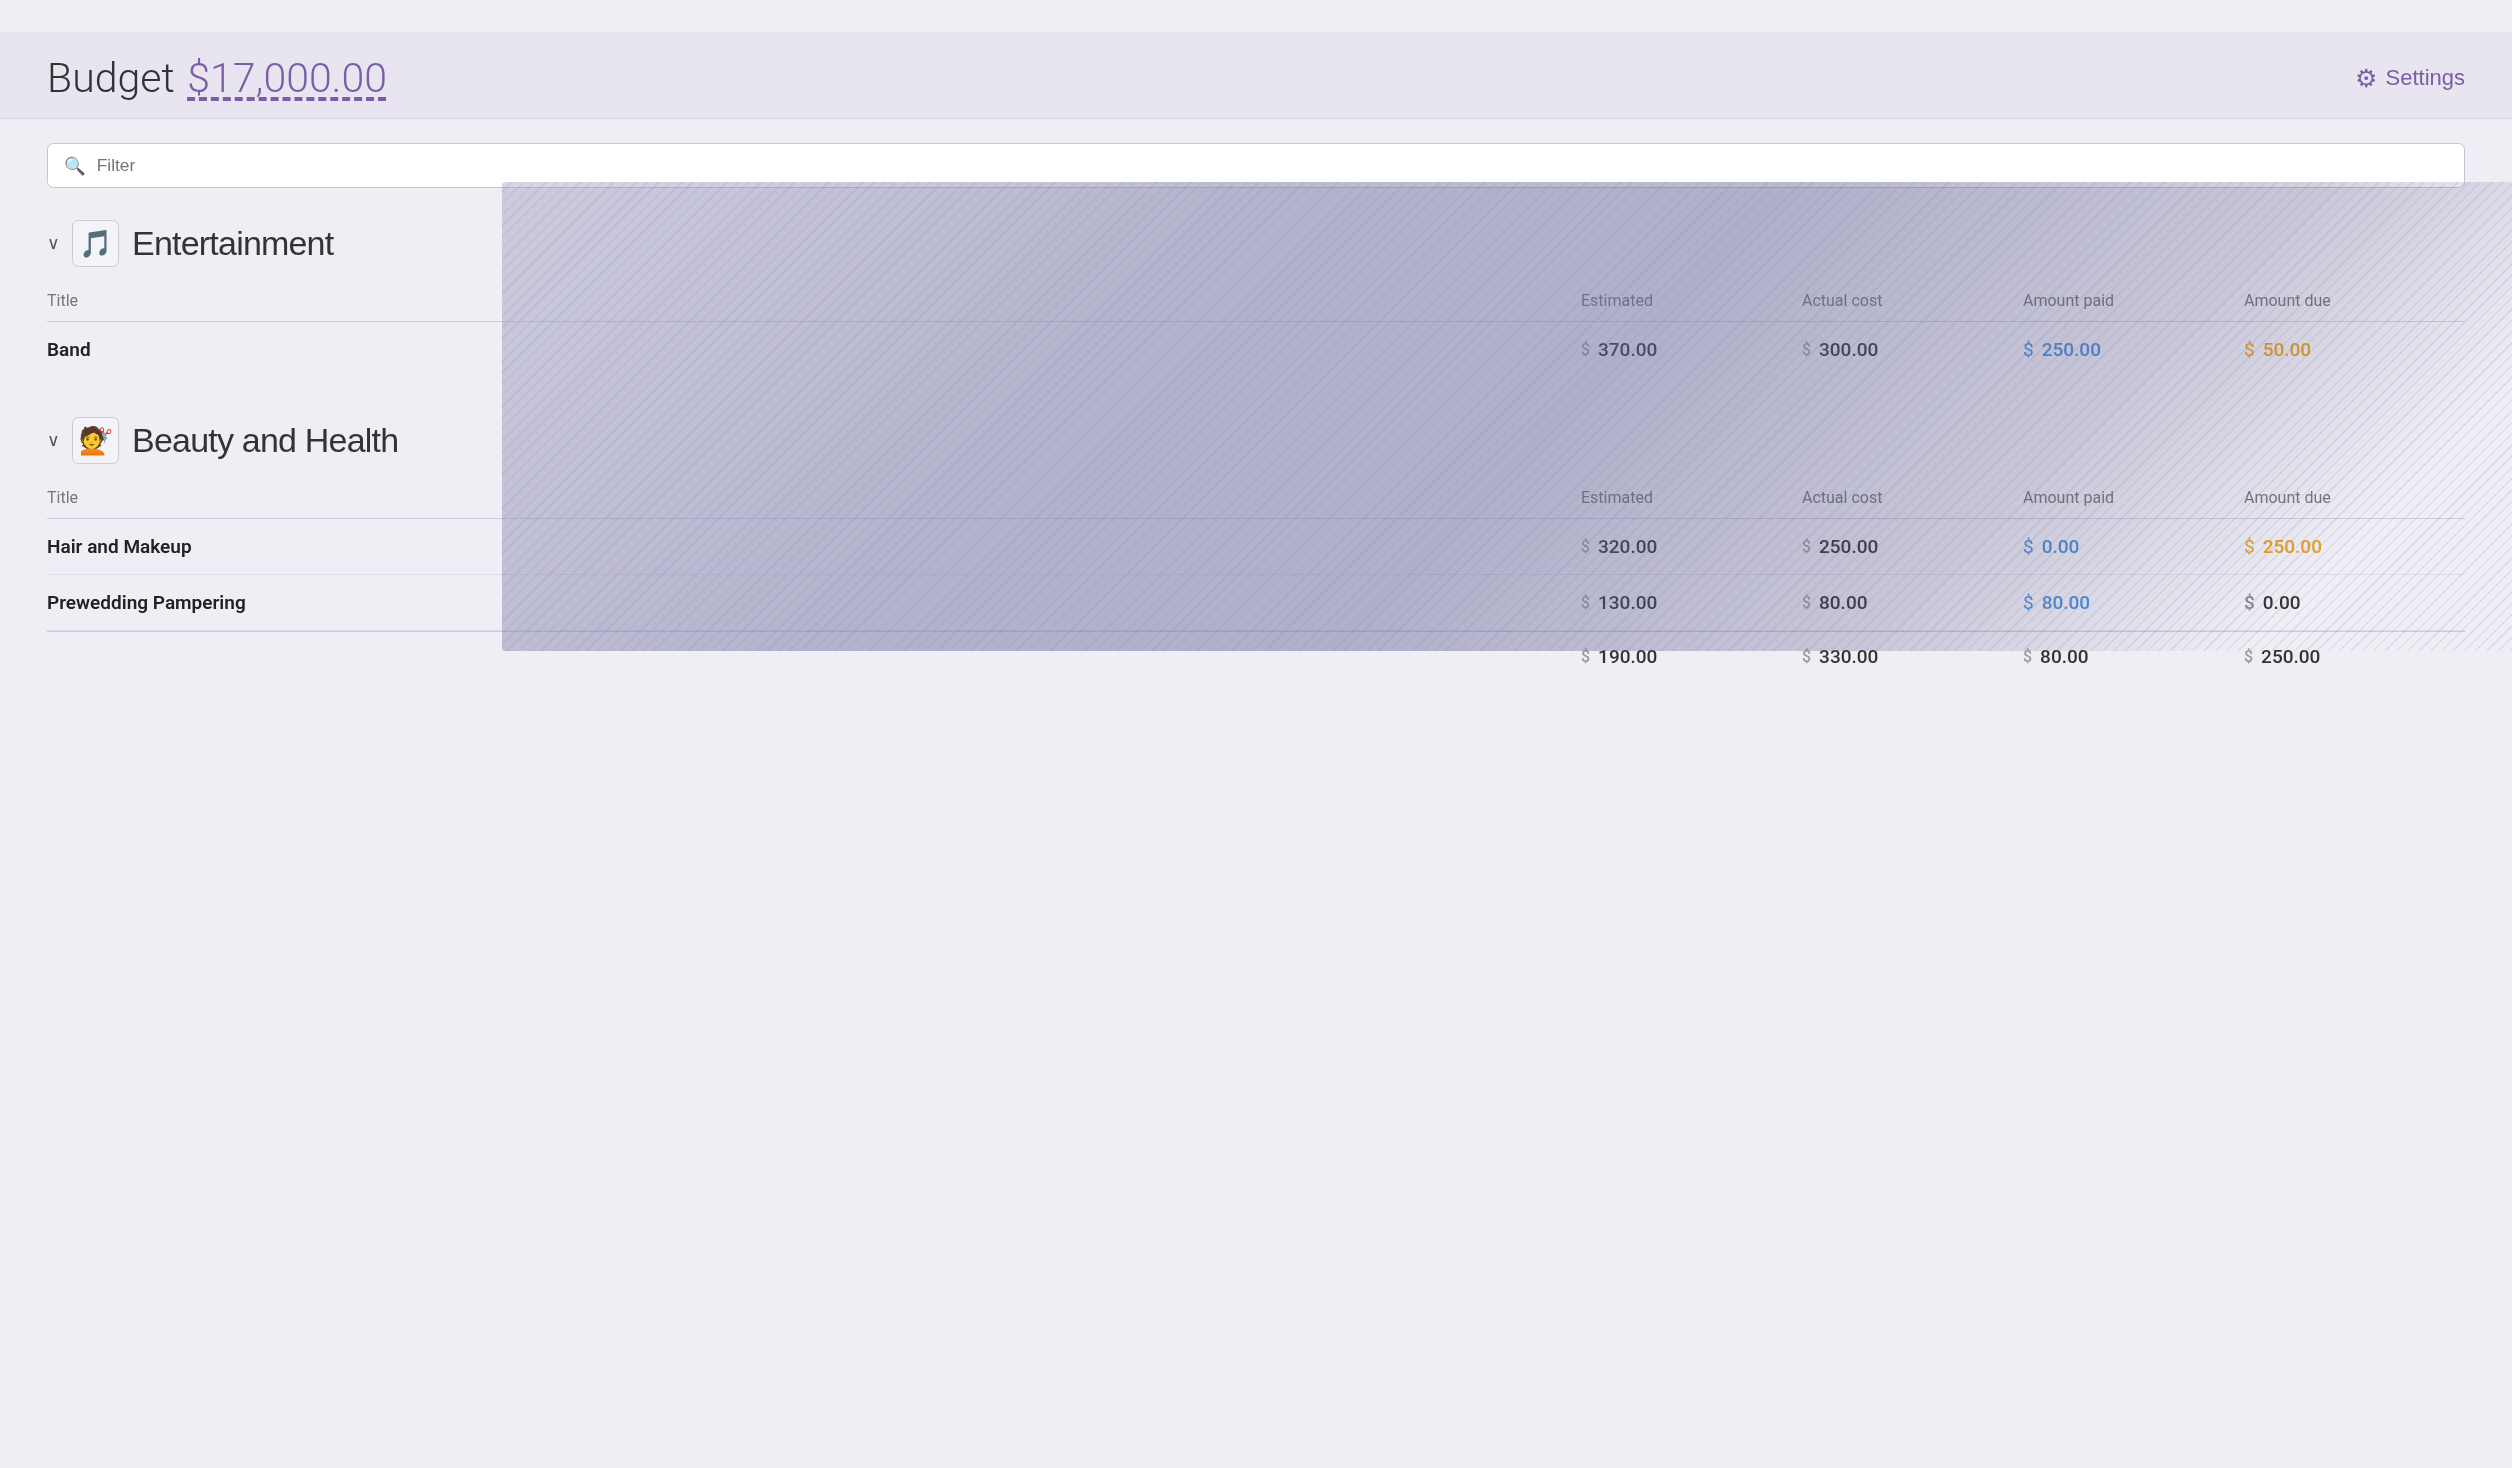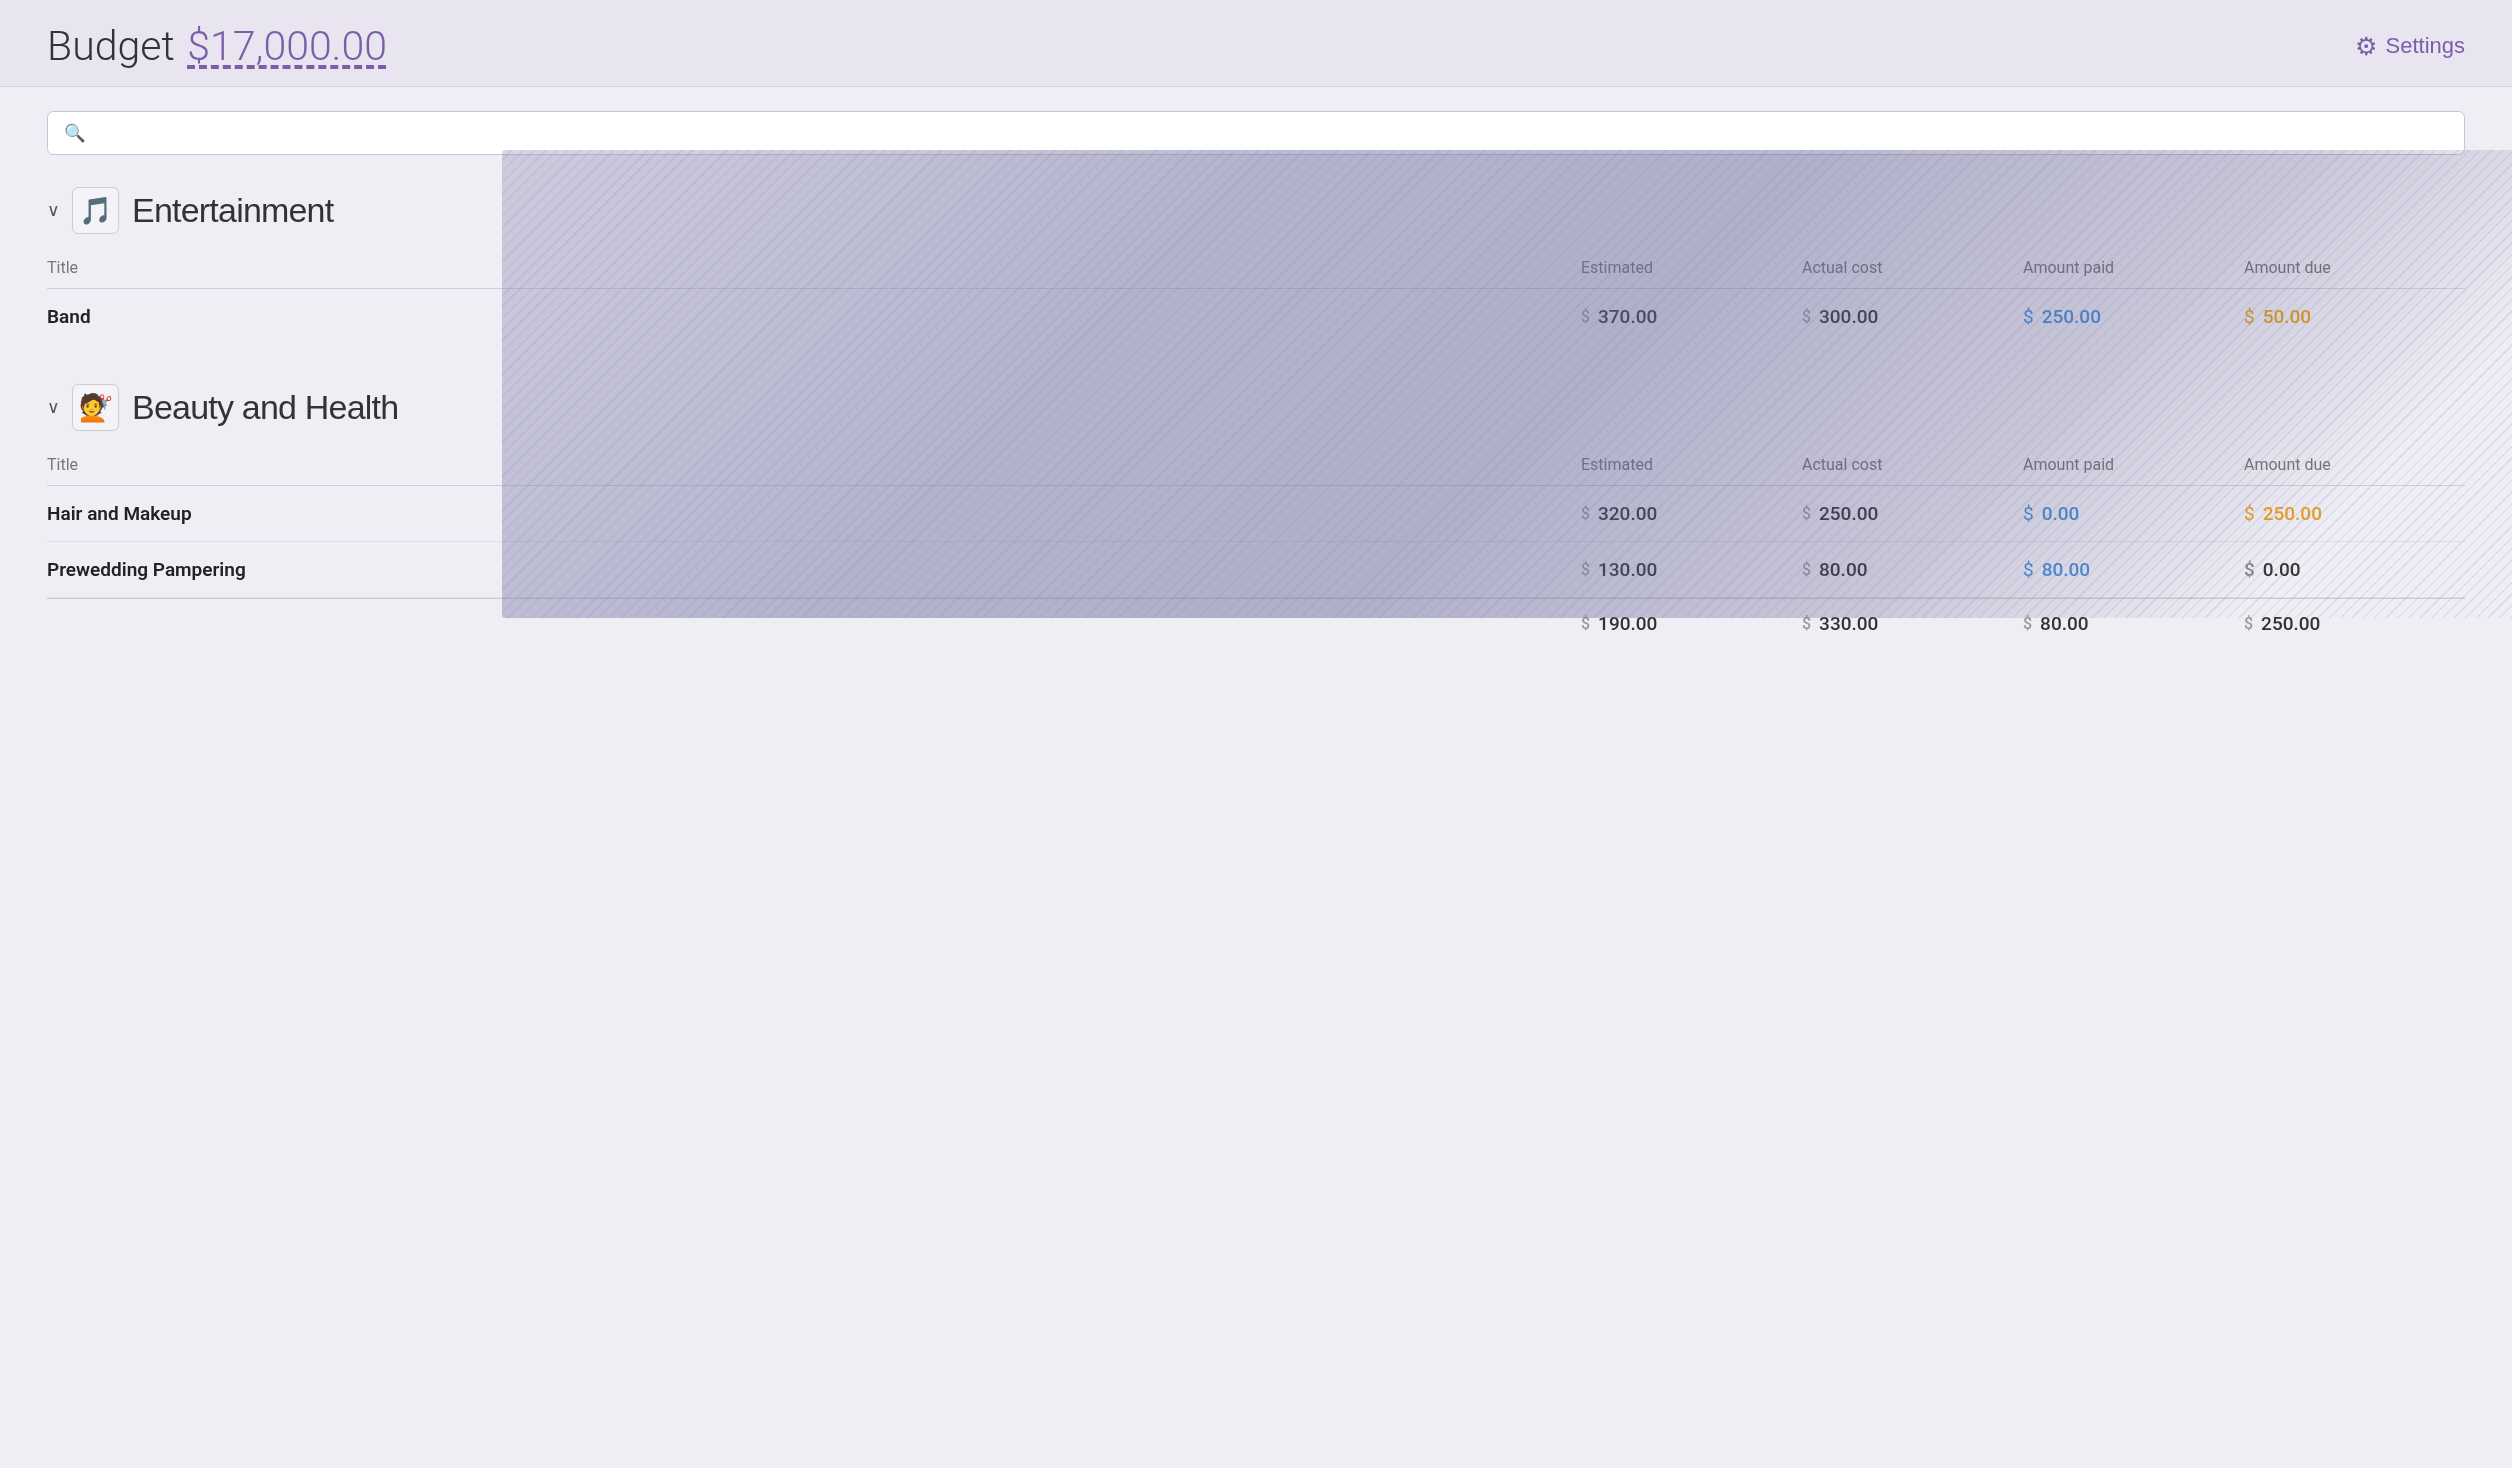--- a/index.html
+++ b/index.html
@@ -14,20 +14,21 @@
       min-height: 100vh;
       color: #333;
     }
 
     .header {
       background: #e8e5f0;
       padding: 22px 47px 16px 47px;
       display: flex;
       justify-content: space-between;
       border-bottom: 0.8px solid #d8d4e8;
+      margin-top: 32px;
     }
 
     .budget-title {
       font-size: 41px;
       font-weight: 300;
       color: #333;
       display: flex;
       align-items: center;
       gap: 12.7px;
     }
@@ -270,20 +271,21 @@
   <button class="settings-btn">
     <span class="gear-icon">⚙</span>
     <span>Settings</span>
   </button>
 </div>
 
 <div class="main-content">
 
   <div class="search-bar">
     <span class="search-icon">🔍</span>
+    <input class="search-input" type="text" placeholder="Filter" style="">
   </div>
 
   <div class="overlay-effect"></div>
   <div class="overlay-stripes"></div>
 
   <div class="category-section">
     <div class="category-header">
       <button class="chevron-btn">∨</button>
       <div class="category-icon-wrapper">
         <span class="category-icon">🎵</span>

